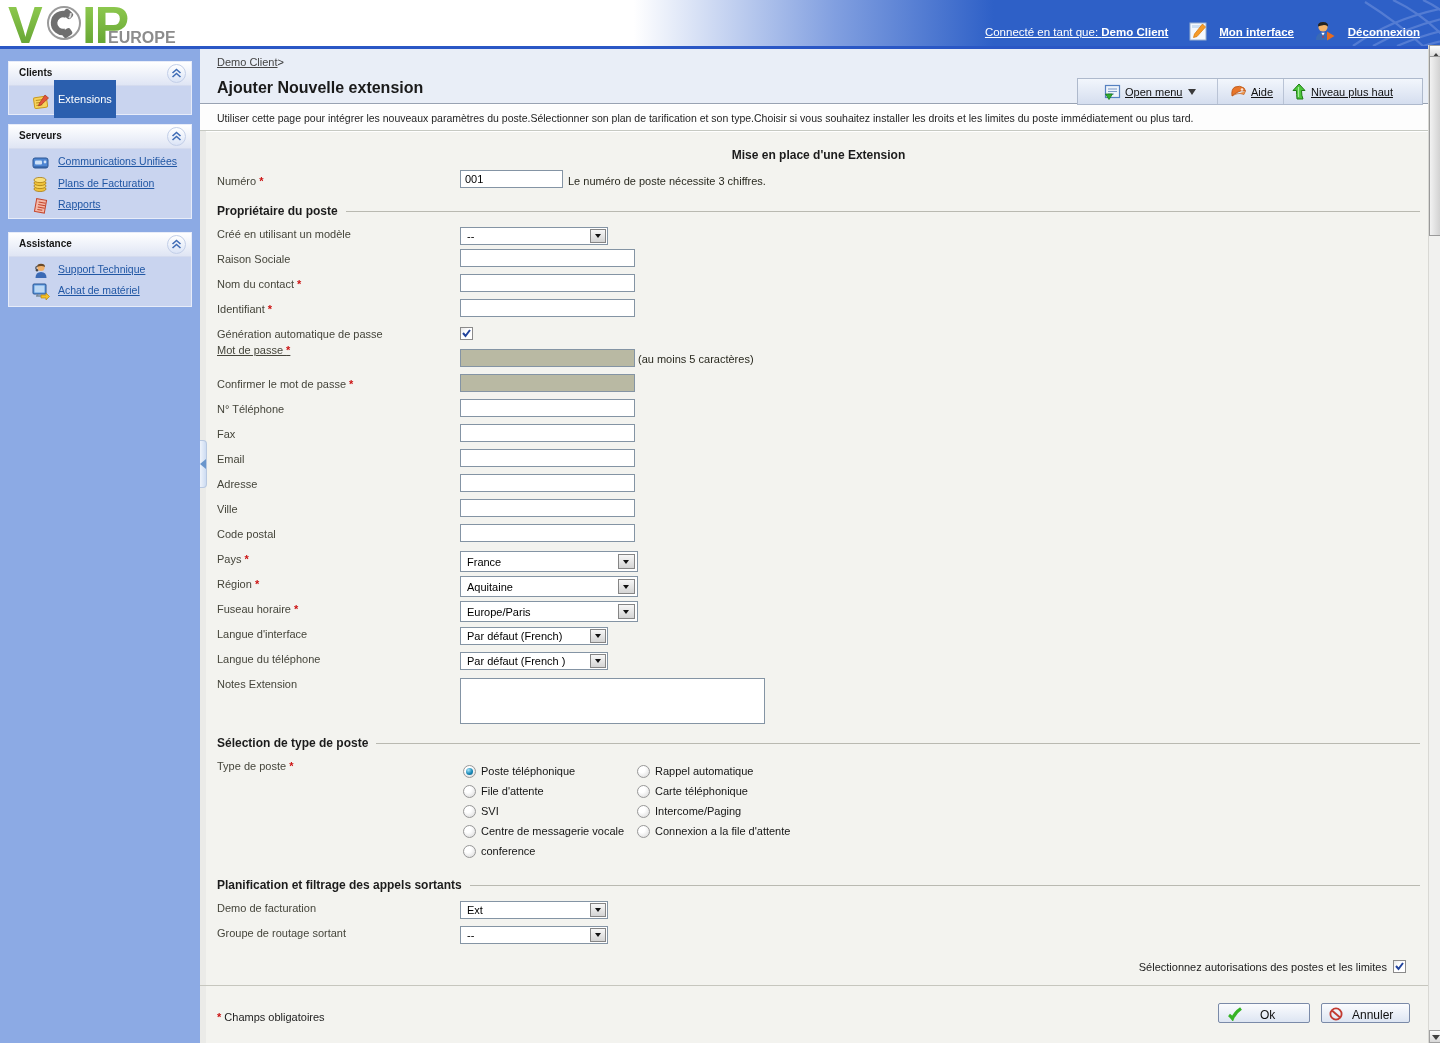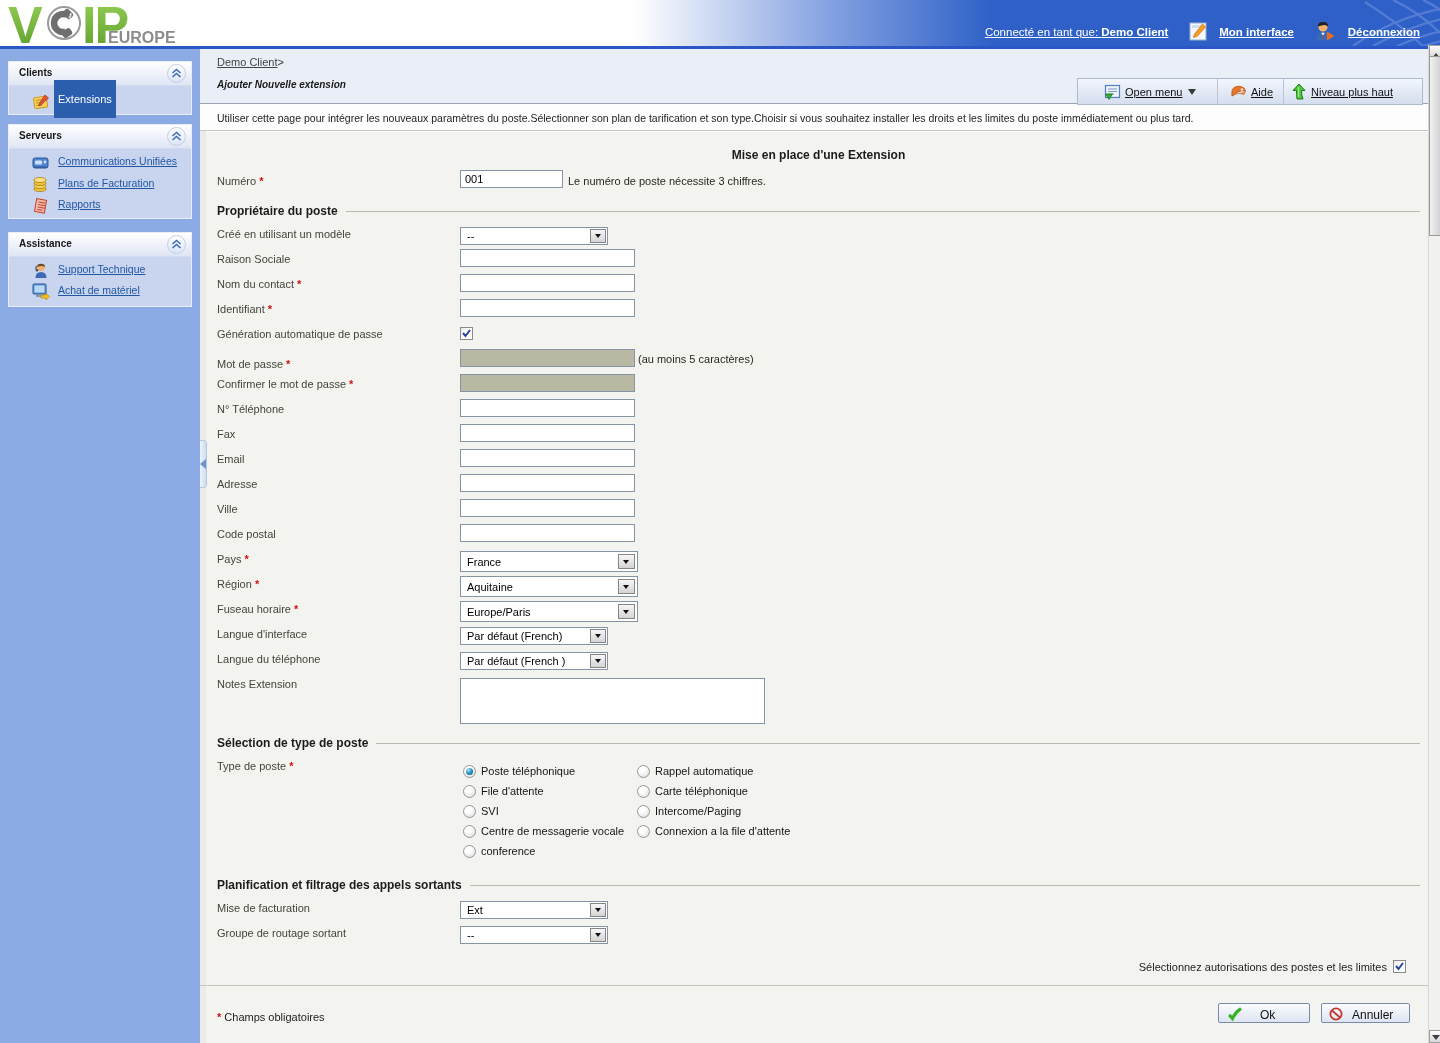--- a/index.html
+++ b/index.html
@@ -23,21 +23,21 @@
   background:linear-gradient(#ffffff,#dbe4f6); border:1px solid #c3cfe8; }
 .chev svg { position:absolute; left:3px; top:3px; }
 .pitem { position:absolute; font-size:10.5px; }
 .pitem a { color:#2157a4; text-decoration:underline; }
 .picon { position:absolute; }
 
 
 #titlestrip { position:absolute; left:200px; top:49px; width:1228px; height:55px; background:#e9eef7; border-bottom:1px solid #98a2b2; }
 #breadcrumb { position:absolute; left:217px; top:56px; font-size:11px; color:#333; }
 #breadcrumb a { color:#444; text-decoration:underline; }
-#pagetitle { position:absolute; left:217px; top:79px; font-size:10px; font-weight:bold; color:#1a1a1a;font-style:italic; }
+#pagetitle { position:absolute; left:217px; top:79px; font-size:16px; font-weight:bold; color:#1a1a1a; }
 #descstrip { position:absolute; left:200px; top:105px; width:1228px; height:26px; background:#fdfdfd; border-bottom:1px solid #c6c9c2; }
 #desc { position:absolute; left:17px; top:7px; font-size:10.5px; color:#1d1d1d; white-space:nowrap; }
 #formbg { position:absolute; left:200px; top:132px; width:1228px; height:911px; background:#f3f3ef; }
 
 
 #toolbar { position:absolute; left:1077px; top:78px; width:346px; height:27px;
   background:linear-gradient(#f2f6fc,#d5deef); border:1px solid #aeb9cc; }
 .tbsep { position:absolute; top:0; width:1px; height:25px; background:#b9c3d5; }
 .tbtext { position:absolute; font-size:11px; color:#111; text-decoration:underline; top:7px; }
 
@@ -269,21 +269,21 @@
 <div class="lbl" style="top:303px;">Identifiant <span class="st">*</span></div>
 <div class="inp" style="top:299px;"></div>
 
 <div class="lbl" style="top:328px;">Génération automatique de passe</div>
 <div class="cb" style="left:460px; top:327px;">
     <svg width="11" height="11" viewBox="0 0 11 11" style="position:absolute;left:0;top:0;">
       <path d="M2,5 L4.5,8 L9,2" fill="none" stroke="#21439c" stroke-width="2"></path>
     </svg>
   </div>
 
-<div class="lbl" style="top:358px;">Mot de passe <span class="st">*</span></div>
+<div class="lbl" style="top:344px;text-decoration:underline;">Mot de passe <span class="st">*</span></div>
 <div class="inp dis" style="top:349px;"></div>
 <div class="hint" style="left:638px; top:353px;">(au moins 5 caractères)</div>
 
 <div class="lbl" style="top:378px;">Confirmer le mot de passe <span class="st">*</span></div>
 <div class="inp dis" style="top:374px;"></div>
 
 <div class="lbl" style="top:403px;">N° Téléphone</div>
 <div class="inp" style="top:399px;"></div>
 
 <div class="lbl" style="top:428px;">Fax</div>
@@ -360,21 +360,21 @@
 <div class="rad" style="left:637px; top:805px;"></div>
 <div class="rlbl" style="left:655px; top:805px;">Intercome/Paging</div>
 <div class="rad" style="left:637px; top:825px;"></div>
 <div class="rlbl" style="left:655px; top:825px;">Connexion a la file d'attente</div>
 
 <div class="sect" style="top:878px;">
     <b>Planification et filtrage des appels sortants</b>
     <i></i>
   </div>
 
-<div class="lbl" style="top:902px;">Mise de facturation</div>
+<div class="lbl" style="top:902px;">Demo de facturation</div>
 <div class="sel selc" style="top:901px;">
     <span>Ext</span>
     <div class="sbtn"></div>
   </div>
 
 <div class="lbl" style="top:927px;">Groupe de routage sortant</div>
 <div class="sel selc" style="top:926px;">
     <span>--</span>
     <div class="sbtn"></div>
   </div>

